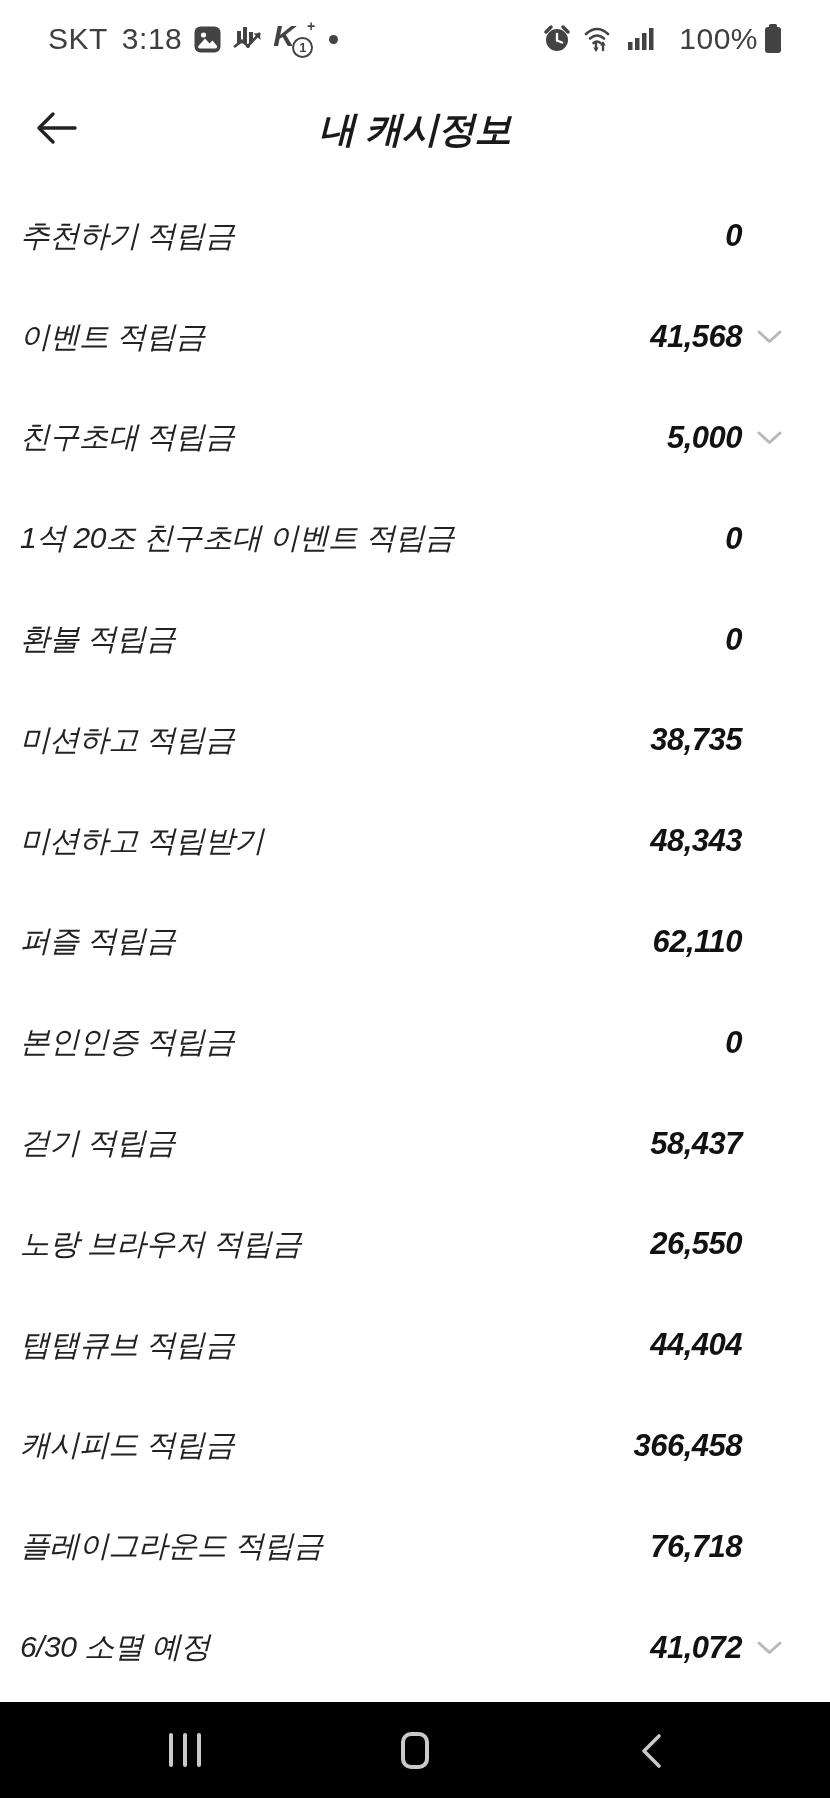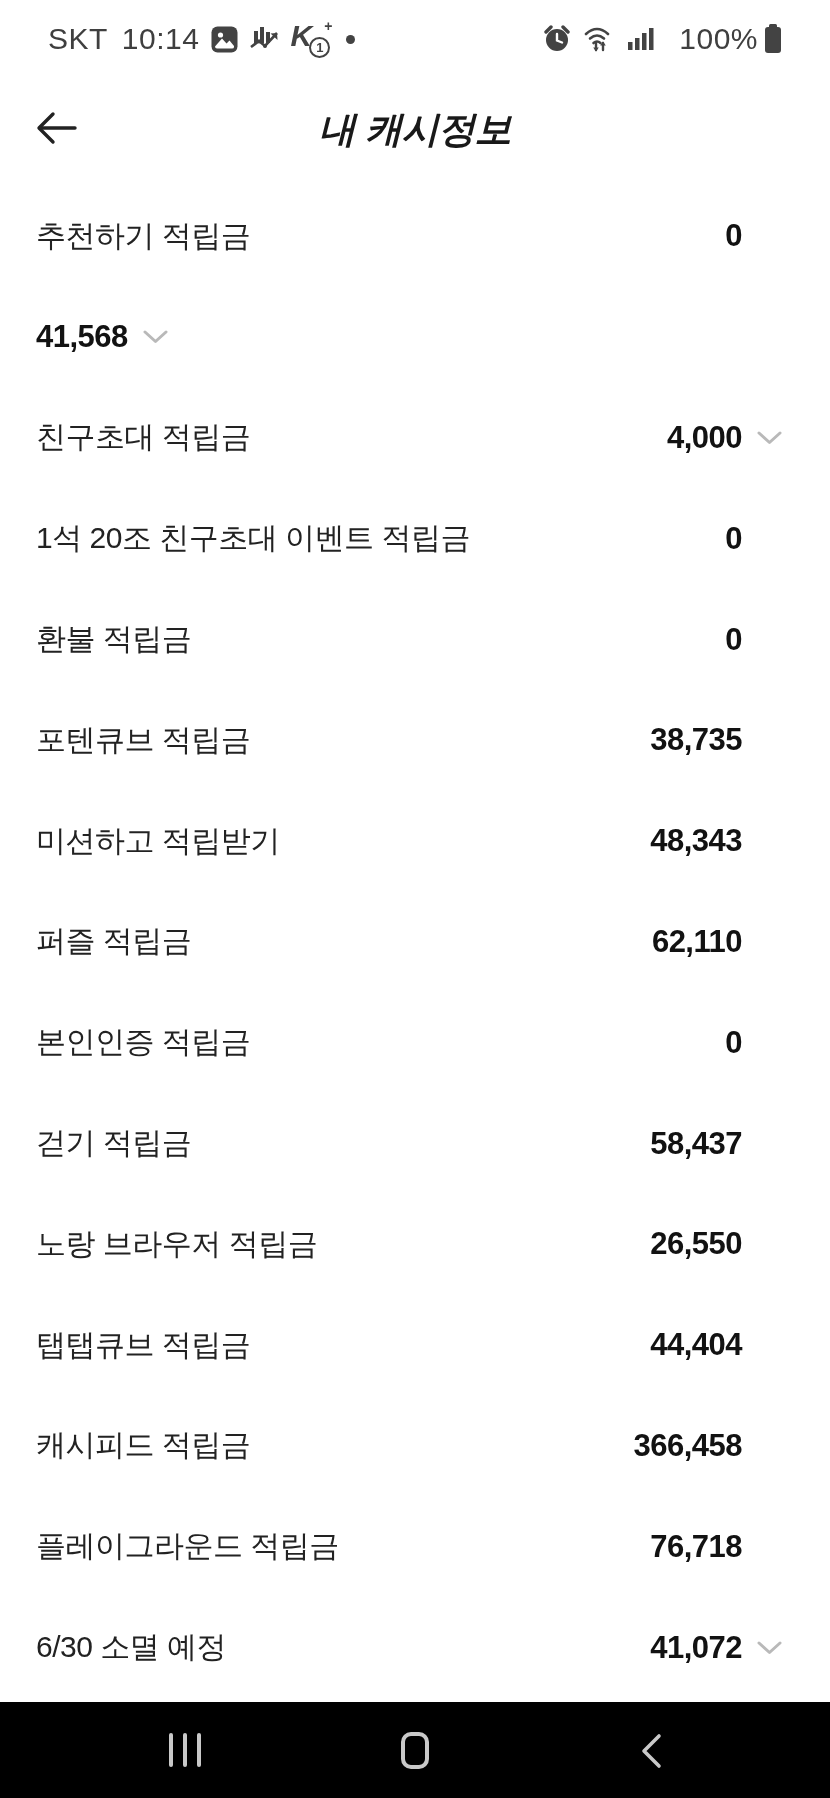--- a/index.html
+++ b/index.html
@@ -26,42 +26,42 @@
   .sb-right .sb-text{margin-left:24px;margin-right:2px;}
   
   .app-header{position:absolute;top:92px;left:0;right:0;height:76px;}
   .back-btn{position:absolute;left:32px;top:14px;width:48px;height:48px;display:flex;align-items:center;justify-content:center;cursor:pointer;}
   .page-title{position:absolute;left:0;right:0;top:0;height:76px;display:flex;align-items:center;justify-content:center;
     font-size:37px;font-weight:bold;color:#191919;letter-spacing:-0.5px;font-style:italic;}
   
   .cash-list{position:absolute;top:186px;left:0;right:0;}
   .cash-row{
     height:100.8px;display:flex;align-items:center;
-    padding-left:36px;padding-right:48px;box-sizing:border-box;
+    padding-left:20px;padding-right:48px;box-sizing:border-box;font-style:italic;
   }
   .row-label{flex:1;font-size:30px;color:#222222;letter-spacing:-0.5px;}
   .row-value{font-size:31px;font-weight:bold;color:#121212;letter-spacing:-0.5px;text-align:right;}
   .chev{width:40px;display:flex;justify-content:flex-end;align-items:center;}
   
   .nav-bar{position:absolute;left:0;right:0;bottom:0;height:96px;background:#000;}
   .nav-recents{position:absolute;left:169px;top:31px;display:flex;}
   .nav-recents .bar{width:4px;height:34px;background:#c9c9c9;border-radius:2px;margin-right:10px;}
   .nav-recents .bar:last-child{margin-right:0;}
   .nav-home{position:absolute;left:401px;top:30px;width:20px;height:29px;border:4px solid #c9c9c9;border-radius:10px;}
   .nav-back{position:absolute;left:640px;top:31px;}
 </style>
 </head>
 <body>
 
 <div class="screen">
 
   <div class="status-bar">
     <div class="sb-left">
       <span class="sb-text">SKT</span>
-      <span class="sb-text sb-time">10:14</span>
+      <span class="sb-text sb-time">3:18</span>
       <span class="sb-icon">
         <svg width="27" height="27" viewBox="0 0 27 27">
           <rect x="0.5" y="0.5" width="26" height="26" rx="6" fill="#434343"></rect>
           <circle cx="9.5" cy="9" r="2.6" fill="#ffffff"></circle>
           <path d="M4 20.5 L11 12.5 L15.5 17.5 L18.5 14.5 L23 20 L23 21 Q23 22.5 21 22.5 L6 22.5 Q4 22.5 4 20.5 Z" fill="#ffffff"></path>
         </svg>
       </span>
       <span class="sb-icon">
         <svg width="30" height="28" viewBox="0 0 30 28">
           <rect x="4" y="6" width="4" height="12" fill="#434343"></rect>
@@ -134,30 +134,31 @@
       <div class="cash-row">
       <span class="row-label">추천하기 적립금</span>
       <span class="row-value">0</span>
       <span class="chev" style="visibility: hidden;">
         <svg width="25" height="14" viewBox="0 0 25 14">
           <path d="M2 2 L12.5 11.5 L23 2" stroke="#b9b9b9" stroke-width="3" fill="none" stroke-linecap="round" stroke-linejoin="round"></path>
         </svg>
       </span>
     </div>
       <div class="cash-row">
+      <span class="row-label">이벤트 적립금</span>
       <span class="row-value">41,568</span>
       <span class="chev">
         <svg width="25" height="14" viewBox="0 0 25 14">
           <path d="M2 2 L12.5 11.5 L23 2" stroke="#b9b9b9" stroke-width="3" fill="none" stroke-linecap="round" stroke-linejoin="round"></path>
         </svg>
       </span>
     </div>
       <div class="cash-row">
       <span class="row-label">친구초대 적립금</span>
-      <span class="row-value">4,000</span>
+      <span class="row-value">5,000</span>
       <span class="chev">
         <svg width="25" height="14" viewBox="0 0 25 14">
           <path d="M2 2 L12.5 11.5 L23 2" stroke="#b9b9b9" stroke-width="3" fill="none" stroke-linecap="round" stroke-linejoin="round"></path>
         </svg>
       </span>
     </div>
       <div class="cash-row">
       <span class="row-label">1석 20조 친구초대 이벤트 적립금</span>
       <span class="row-value">0</span>
       <span class="chev" style="visibility: hidden;">
@@ -169,21 +170,21 @@
       <div class="cash-row">
       <span class="row-label">환불 적립금</span>
       <span class="row-value">0</span>
       <span class="chev" style="visibility: hidden;">
         <svg width="25" height="14" viewBox="0 0 25 14">
           <path d="M2 2 L12.5 11.5 L23 2" stroke="#b9b9b9" stroke-width="3" fill="none" stroke-linecap="round" stroke-linejoin="round"></path>
         </svg>
       </span>
     </div>
       <div class="cash-row">
-      <span class="row-label">포텐큐브 적립금</span>
+      <span class="row-label">미션하고 적립금</span>
       <span class="row-value">38,735</span>
       <span class="chev" style="visibility: hidden;">
         <svg width="25" height="14" viewBox="0 0 25 14">
           <path d="M2 2 L12.5 11.5 L23 2" stroke="#b9b9b9" stroke-width="3" fill="none" stroke-linecap="round" stroke-linejoin="round"></path>
         </svg>
       </span>
     </div>
       <div class="cash-row">
       <span class="row-label">미션하고 적립받기</span>
       <span class="row-value">48,343</span>

